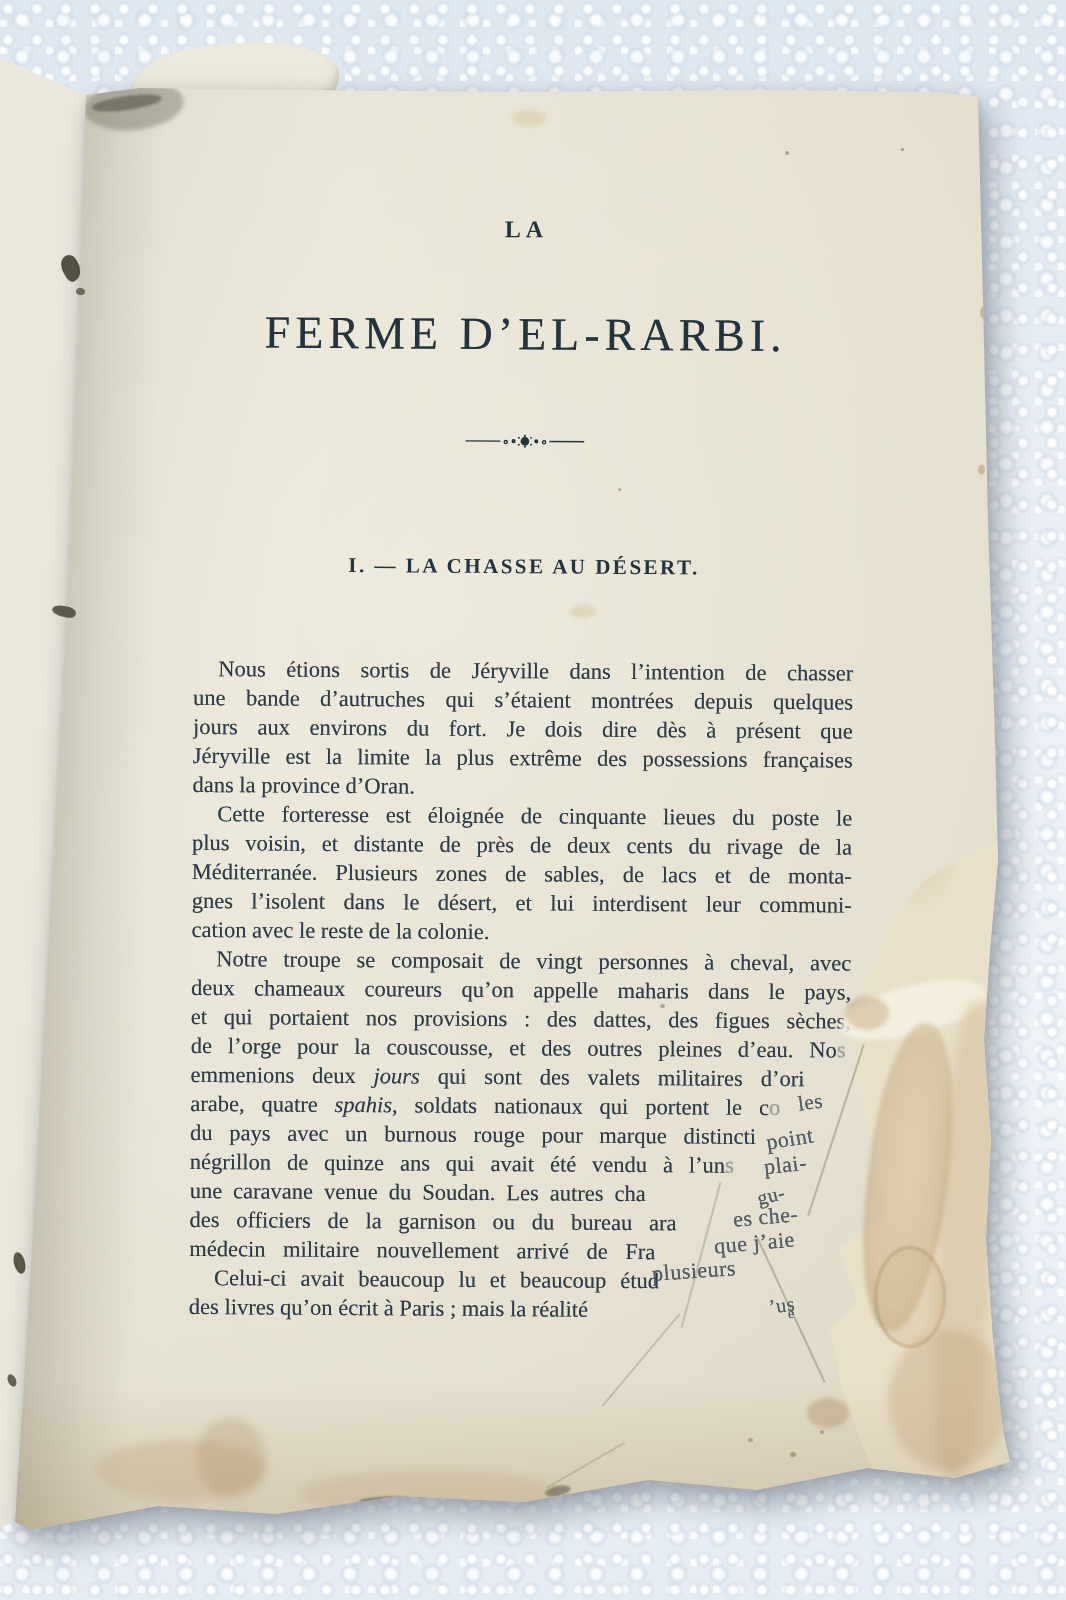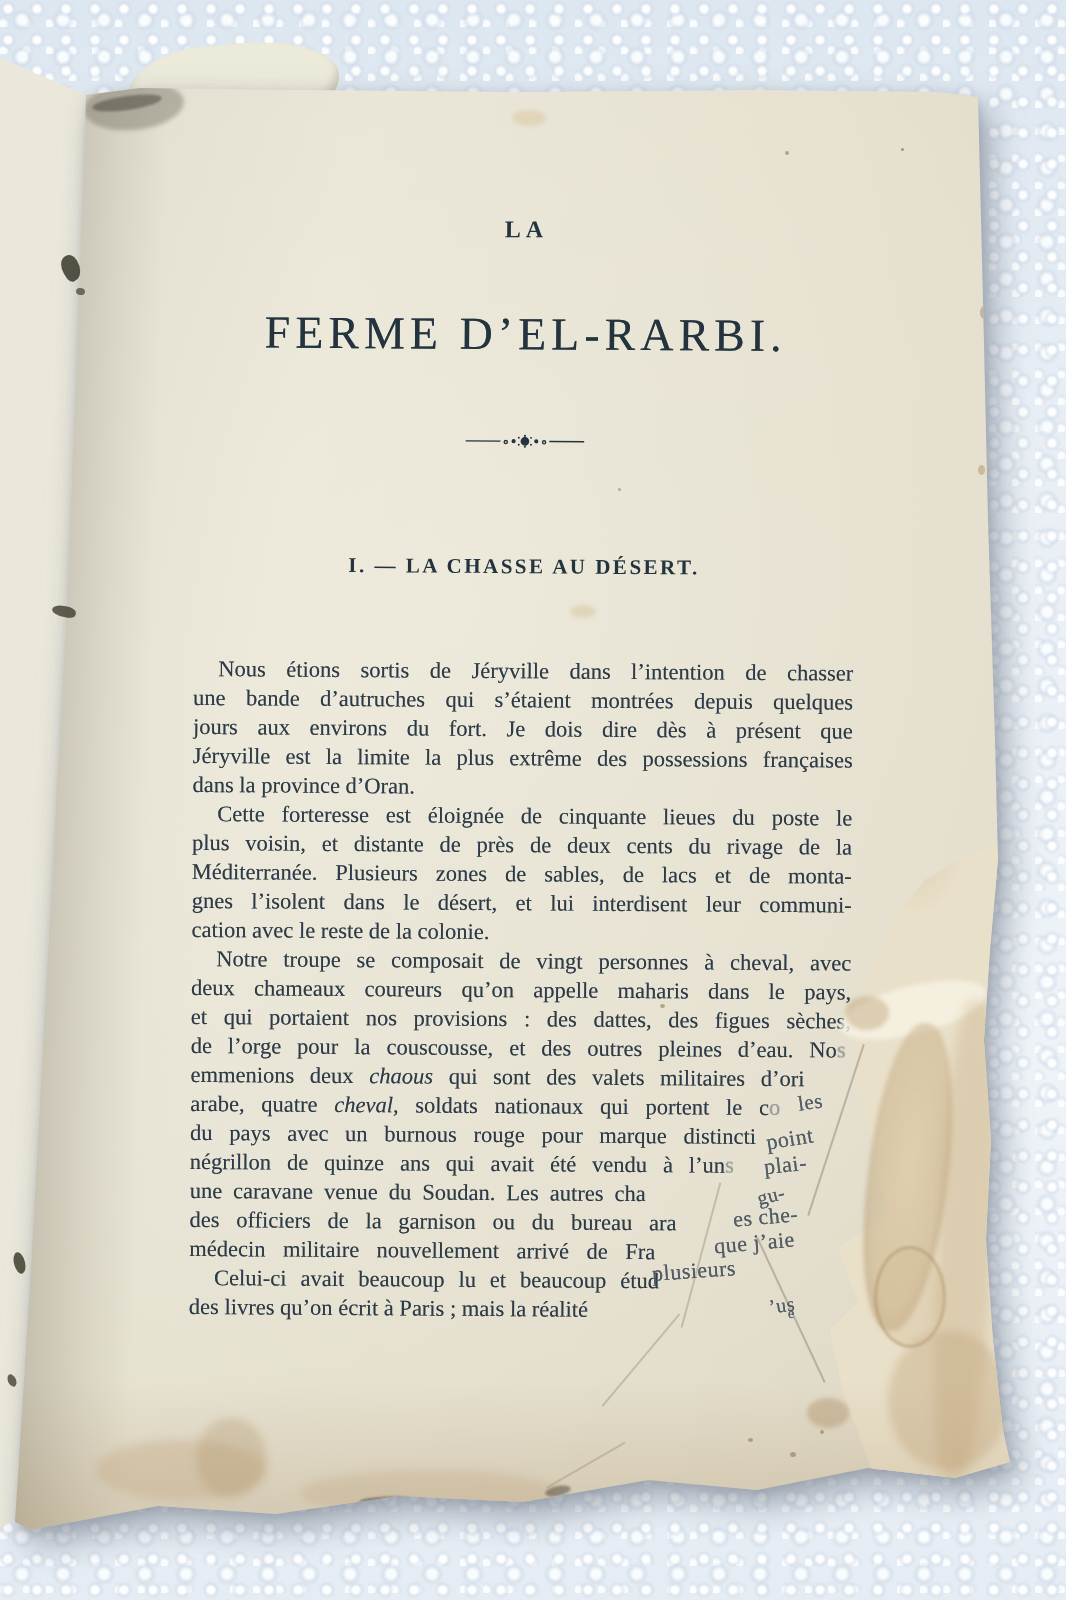--- a/index.html
+++ b/index.html
@@ -127,22 +127,22 @@
             <div class="line last" style="width: 660px;"><span>dans la province d’Oran.</span></div>
             <div class="line" style="width: 660px; text-indent: 25px;"><span>Cette forteresse est éloignée de cinquante lieues du poste le</span></div>
             <div class="line" style="width: 660px;"><span>plus voisin, et distante de près de deux cents du rivage de la</span></div>
             <div class="line" style="width: 660px;"><span>Méditerranée. Plusieurs zones de sables, de lacs et de monta-</span></div>
             <div class="line" style="width: 660px;"><span>gnes l’isolent dans le désert, et lui interdisent leur communi-</span></div>
             <div class="line last" style="width: 660px;"><span>cation avec le reste de la colonie.</span></div>
             <div class="line" style="width: 660px; text-indent: 25px;"><span>Notre troupe se composait de vingt personnes à cheval, avec</span></div>
             <div class="line" style="width: 660px;"><span>deux chameaux coureurs qu’on appelle maharis dans le pays,</span></div>
             <div class="line" style="width: 660px;"><span>et qui portaient nos provisions : des dattes, des figues sèches,</span></div>
             <div class="line" style="width: 655px;"><span>de l’orge pour la couscousse, et des outres pleines d’eau. No</span><span class="fade">s</span></div>
-            <div class="line" style="width: 614px;"><span>emmenions deux </span><em>chaous</em><span> qui sont des valets militaires d’ori</span></div>
-            <div class="line" style="width: 590px;"><span>arabe, quatre </span><em>cheval</em><span>, soldats nationaux qui portent le c</span><span class="fade">o</span></div>
+            <div class="line" style="width: 614px;"><span>emmenions deux </span><em>jours</em><span> qui sont des valets militaires d’ori</span></div>
+            <div class="line" style="width: 590px;"><span>arabe, quatre </span><em>spahis</em><span>, soldats nationaux qui portent le c</span><span class="fade">o</span></div>
             <div class="line" style="width: 566px;"><span>du pays avec un burnous rouge pour marque distincti</span></div>
             <div class="line" style="width: 544px;"><span>négrillon de quinze ans qui avait été vendu à l’un</span><span class="fade">s</span></div>
             <div class="line" style="width: 456px;"><span>une caravane venue du Soudan. Les autres cha</span></div>
             <div class="line" style="width: 487px;"><span>des officiers de la garnison ou du bureau ara</span></div>
             <div class="line" style="width: 466px;"><span>médecin militaire nouvellement arrivé de Fra</span></div>
             <div class="line" style="width: 470px; text-indent: 25px;"><span>Celui-ci avait beaucoup lu et beaucoup étud</span></div>
             <div class="line last" style="width: 445px;"><span>des livres qu’on écrit à Paris ; mais la réalité</span></div>
           </div>
       </div>
 

